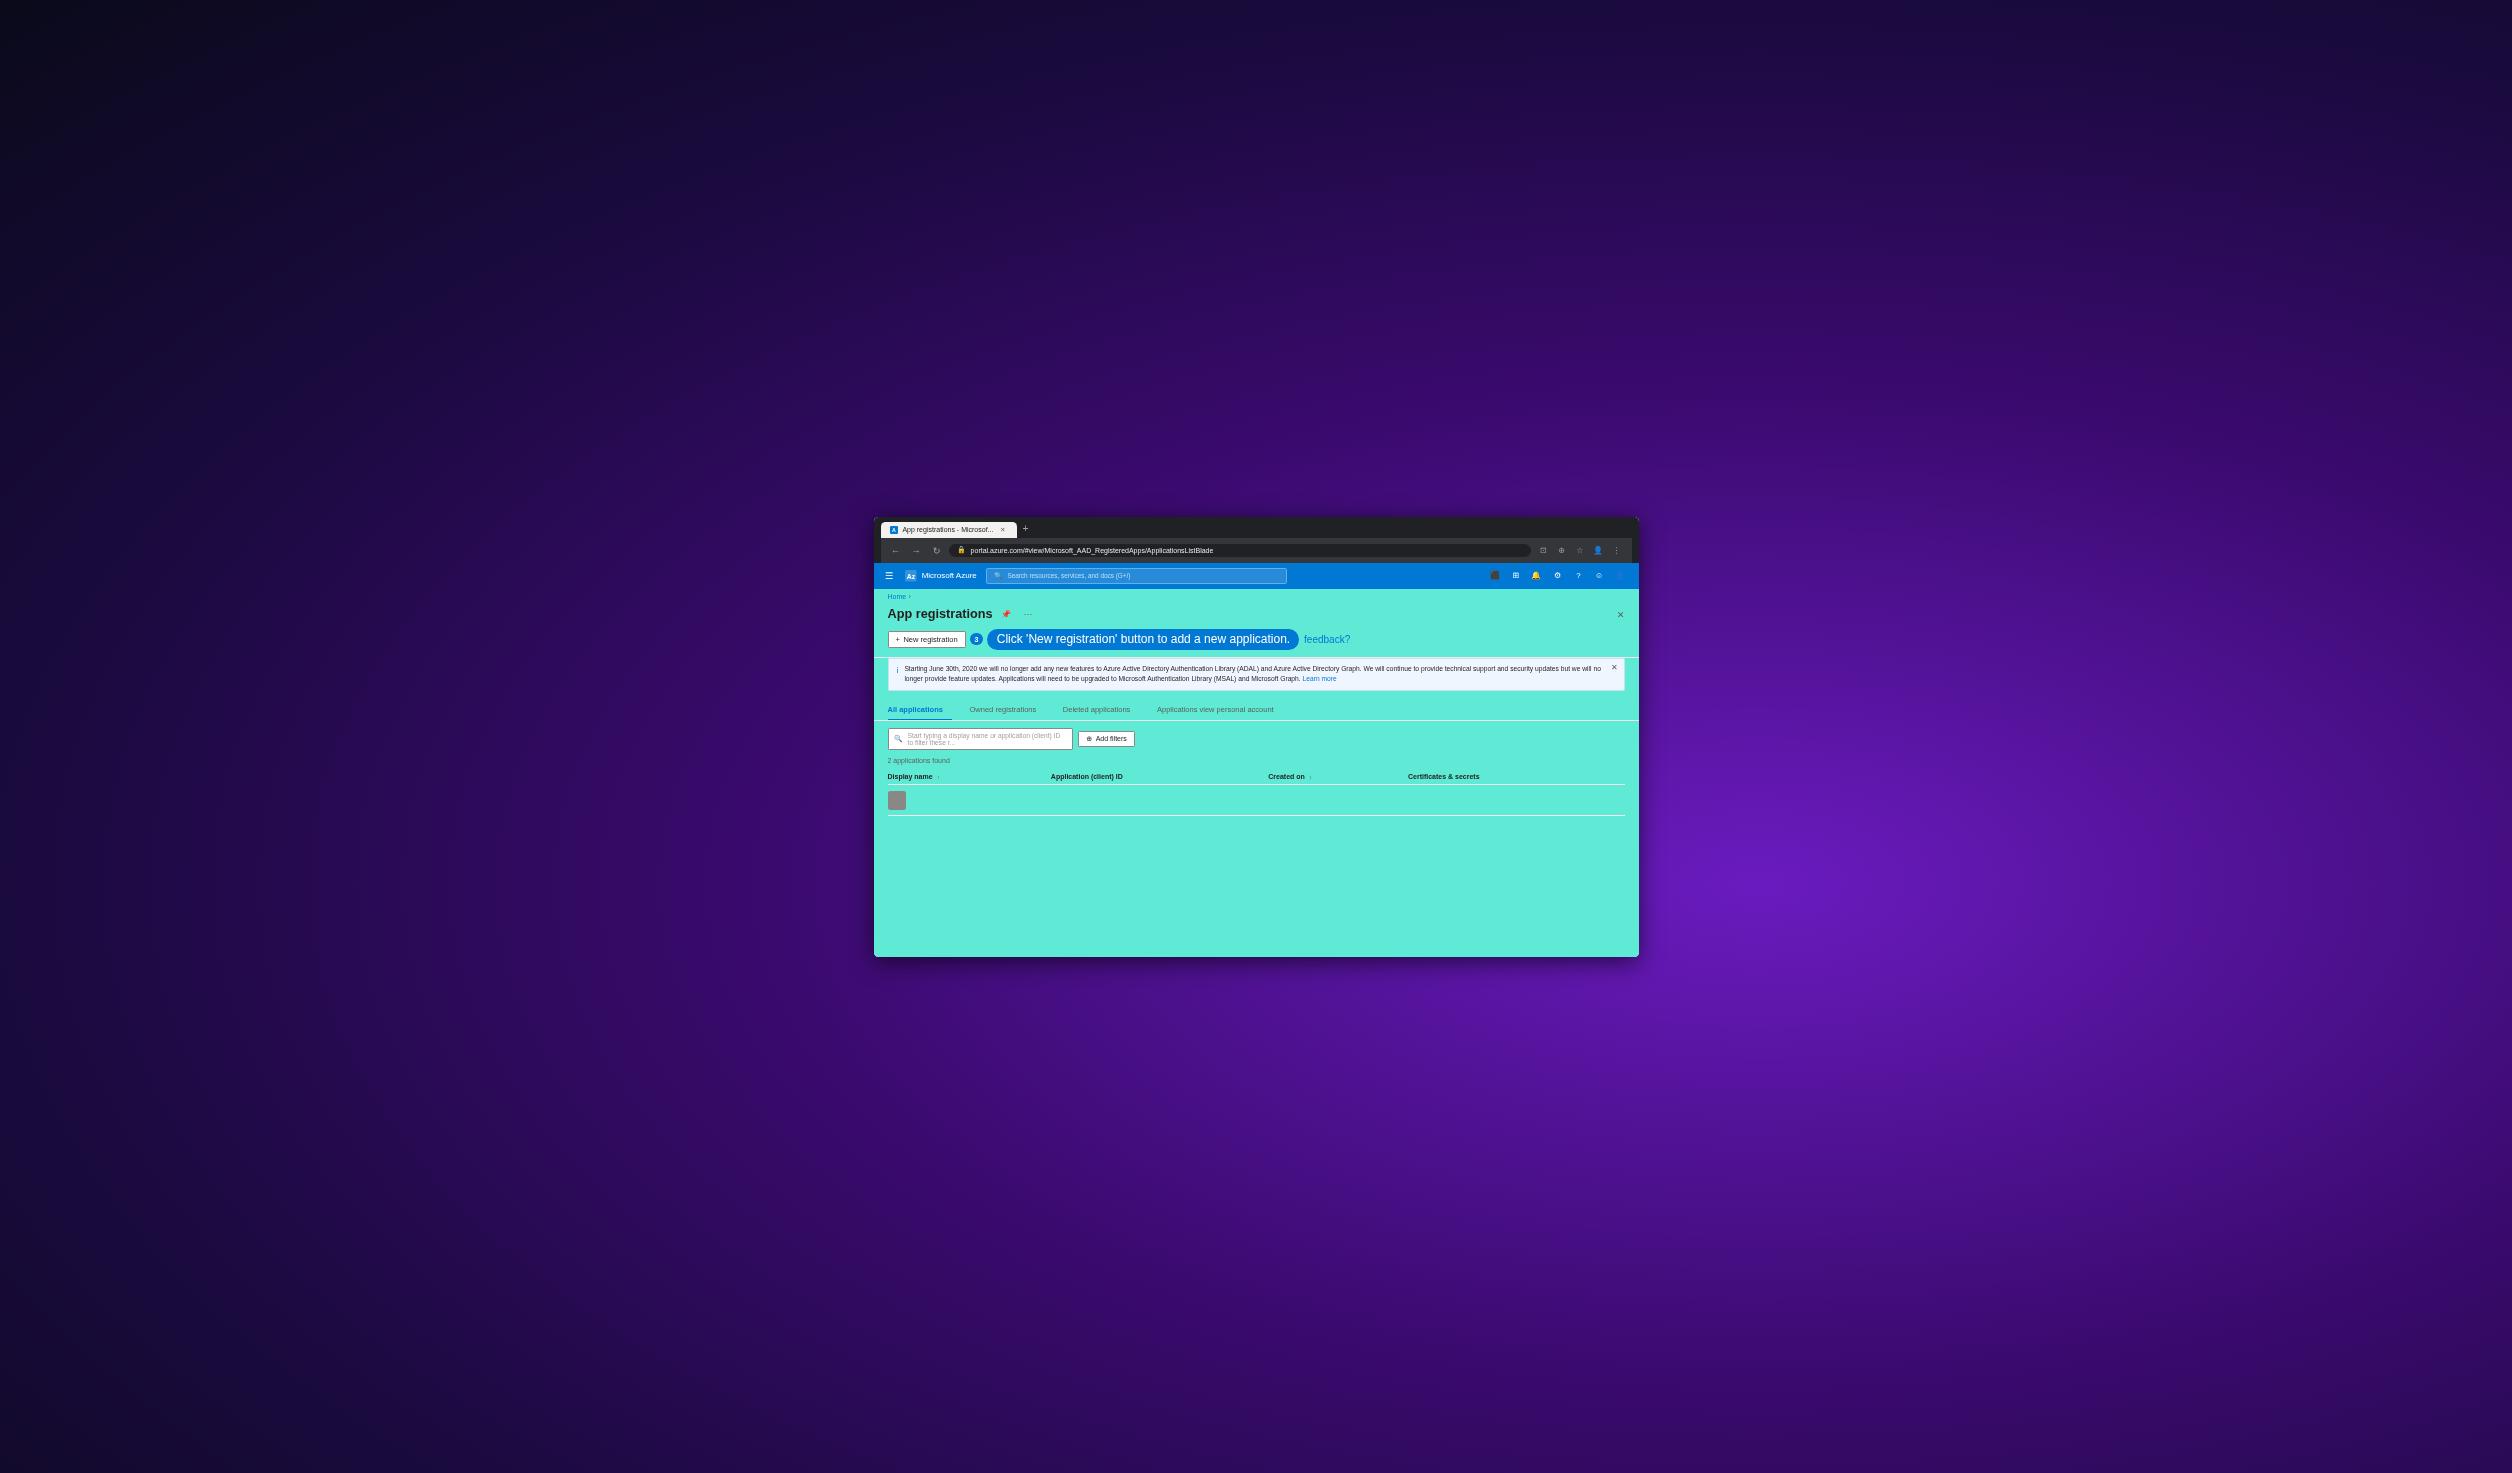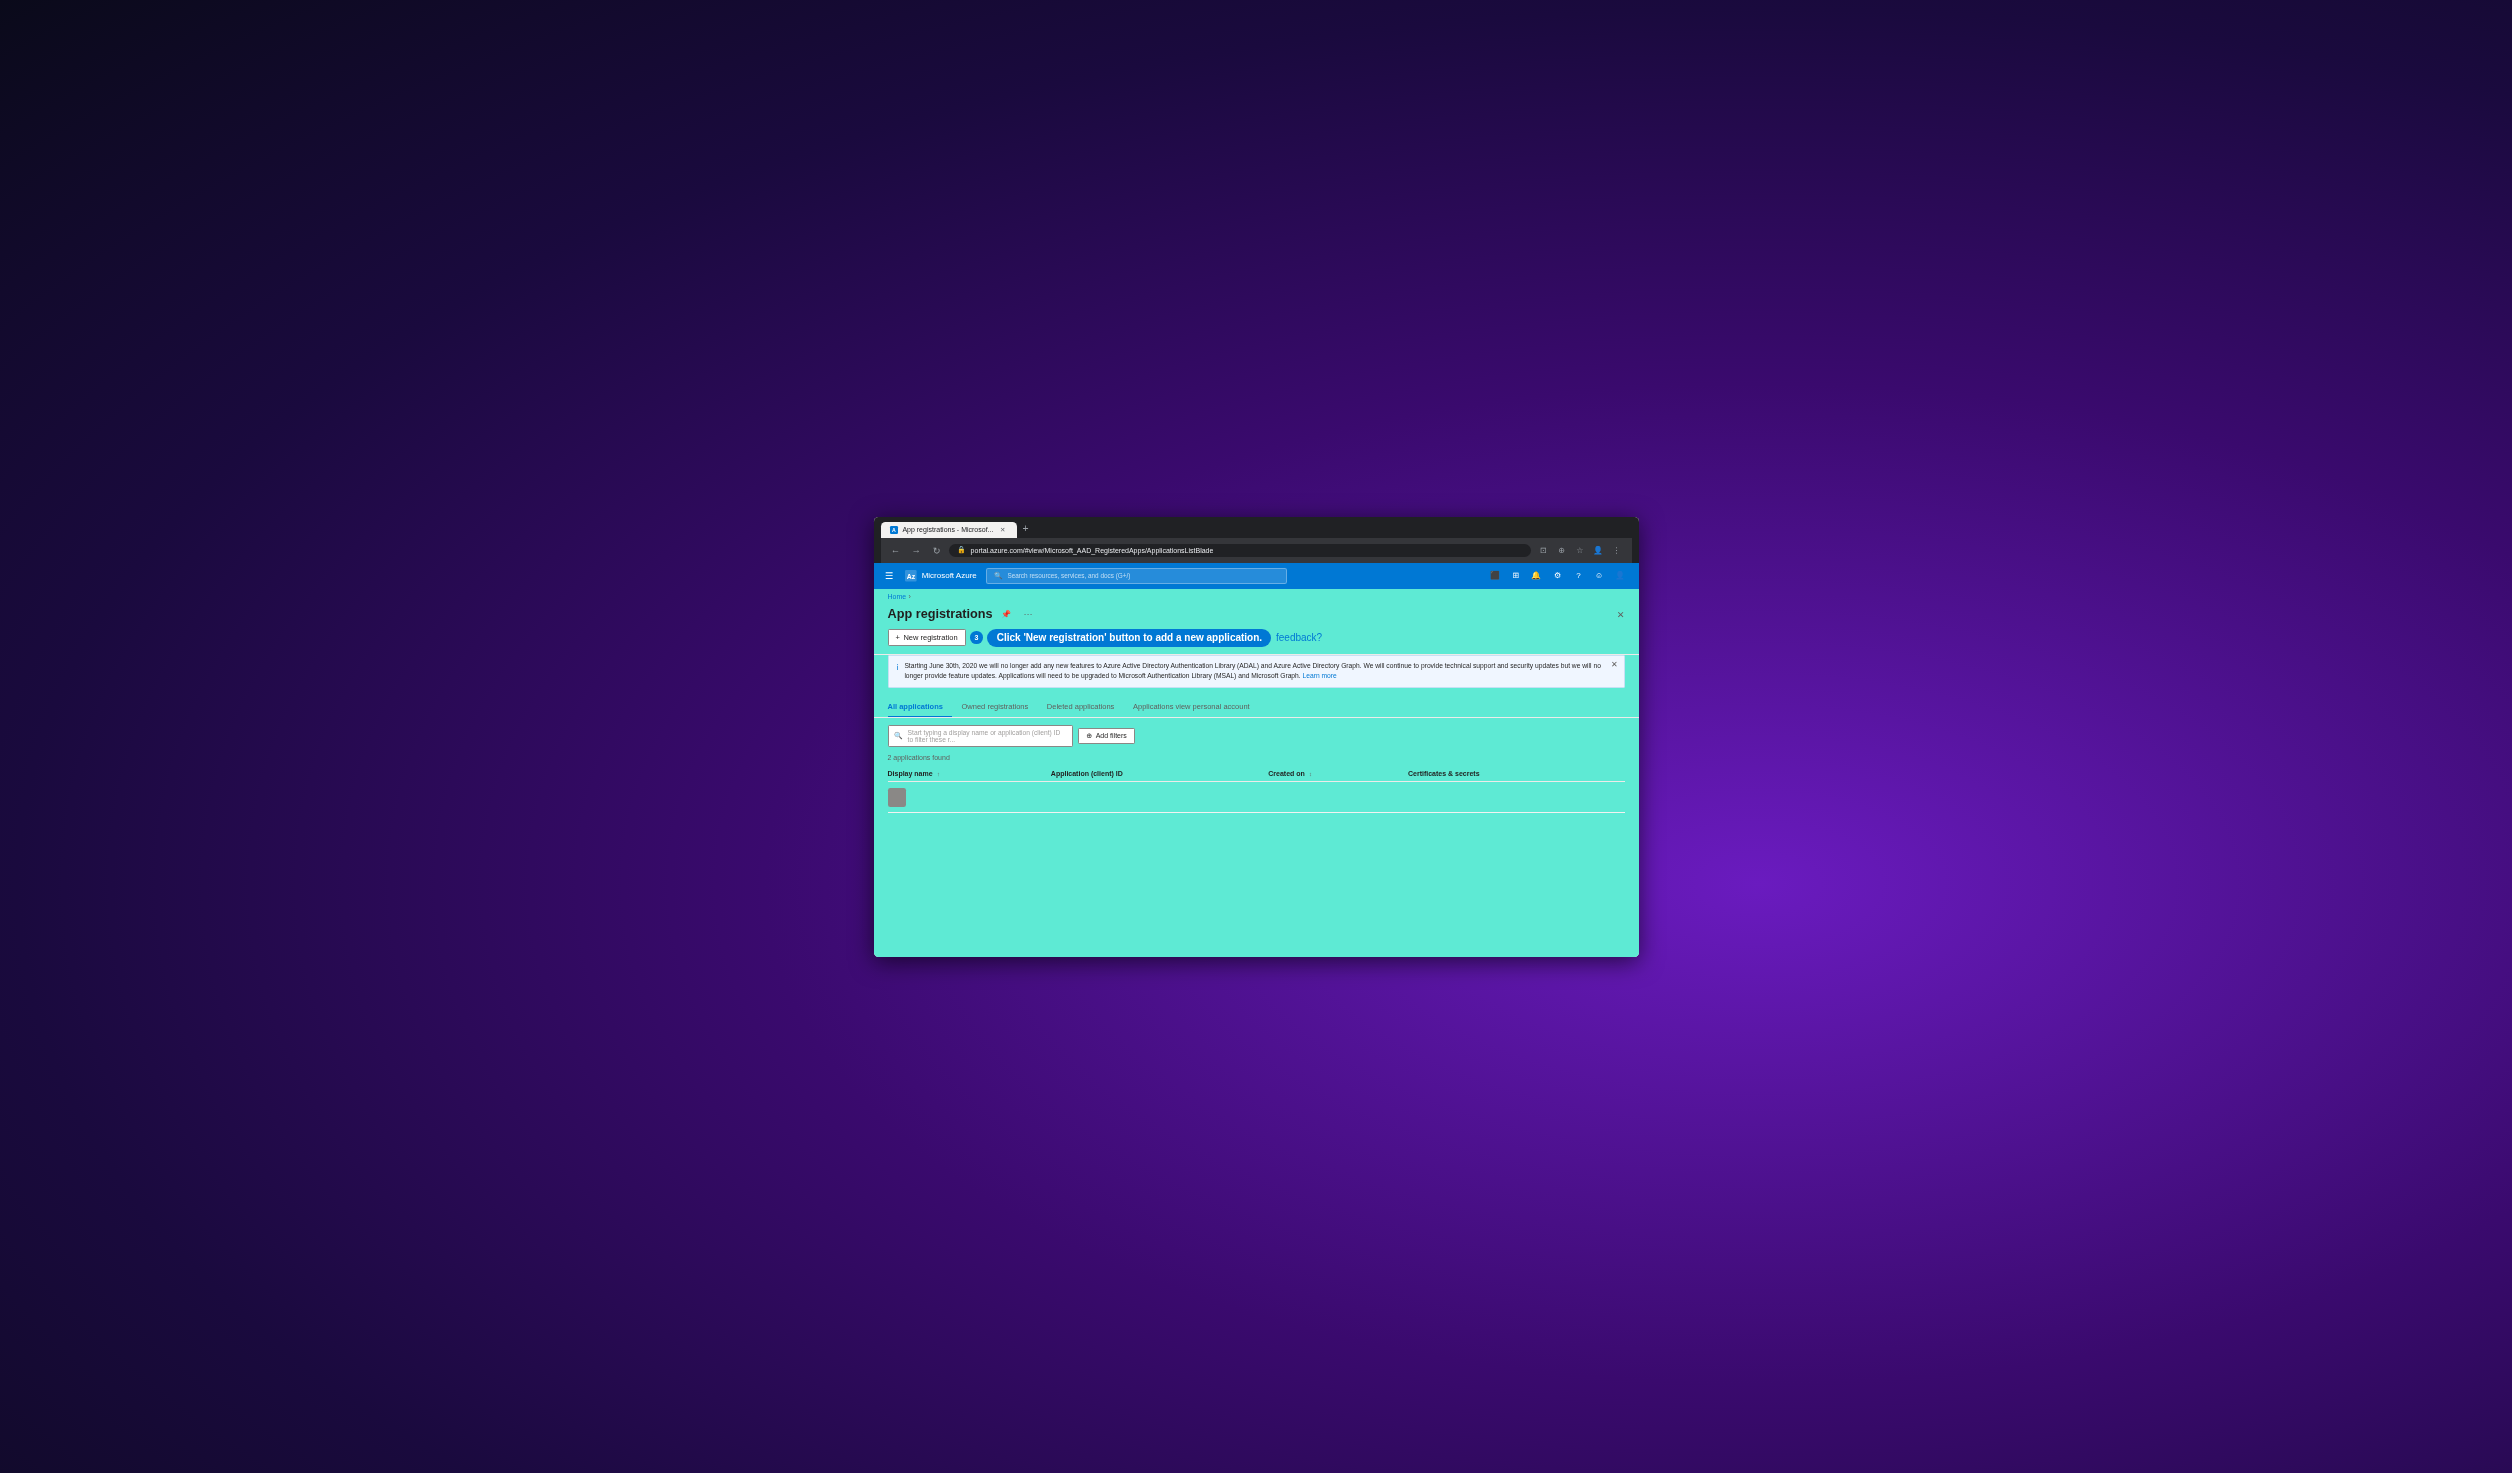--- a/index.html
+++ b/index.html
@@ -295,23 +295,22 @@
       font-size: 7px;
       font-weight: 600;
     }
 
     
     .tooltip-bubble {
       background: #0078d4;
       color: white;
       border-radius: 11.6px;
       padding: 3.5px 9.3px;
-      font-size: 10px;
+      font-size: 12px;
       white-space: nowrap;
-      font-weight: bold;
     }
 
     
     .info-banner {
       background: #f0f6ff;
       border: 0.6px solid #c7e0f4;
       border-radius: 1.2px;
       margin: 0 14px;
       padding: 5.8px 8px;
       display: flex;
@@ -339,21 +338,21 @@
     .learn-more-link {
       color: #0078d4;
       text-decoration: none;
       cursor: pointer;
     }
 
     
     .tabs-container {
       padding: 9.3px 14px 0;
       display: flex;
-      gap: 0;
+      gap: 8px;
       border-bottom: 0.6px solid #edebe9;
     }
 
     .tab {
       padding: 4.6px 9.3px;
       font-size: 7.5px;
       color: #605e5c;
       cursor: pointer;
       border-bottom: 1.2px solid transparent;
       white-space: nowrap;

